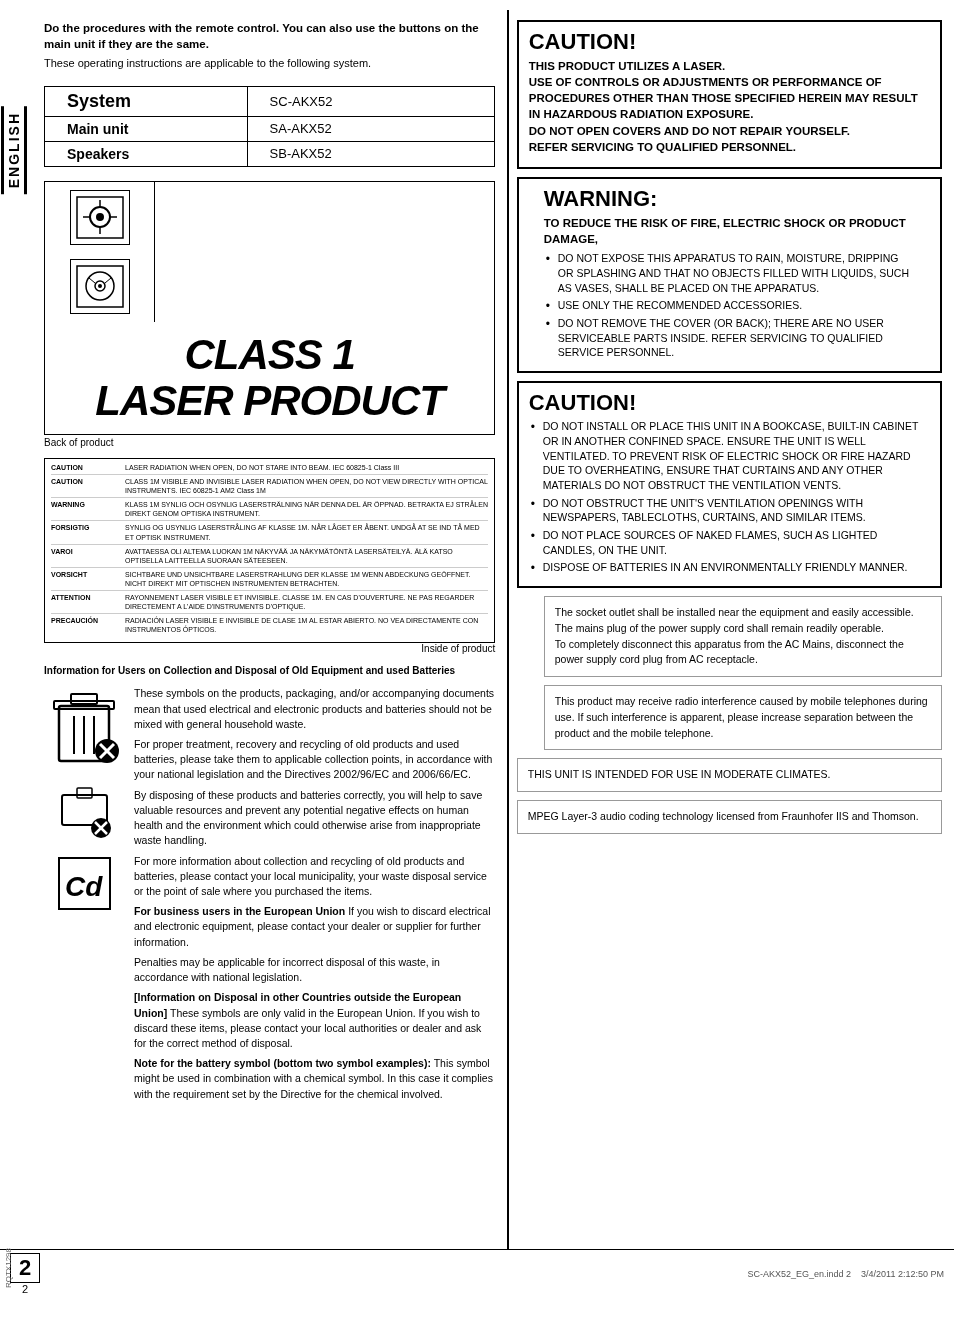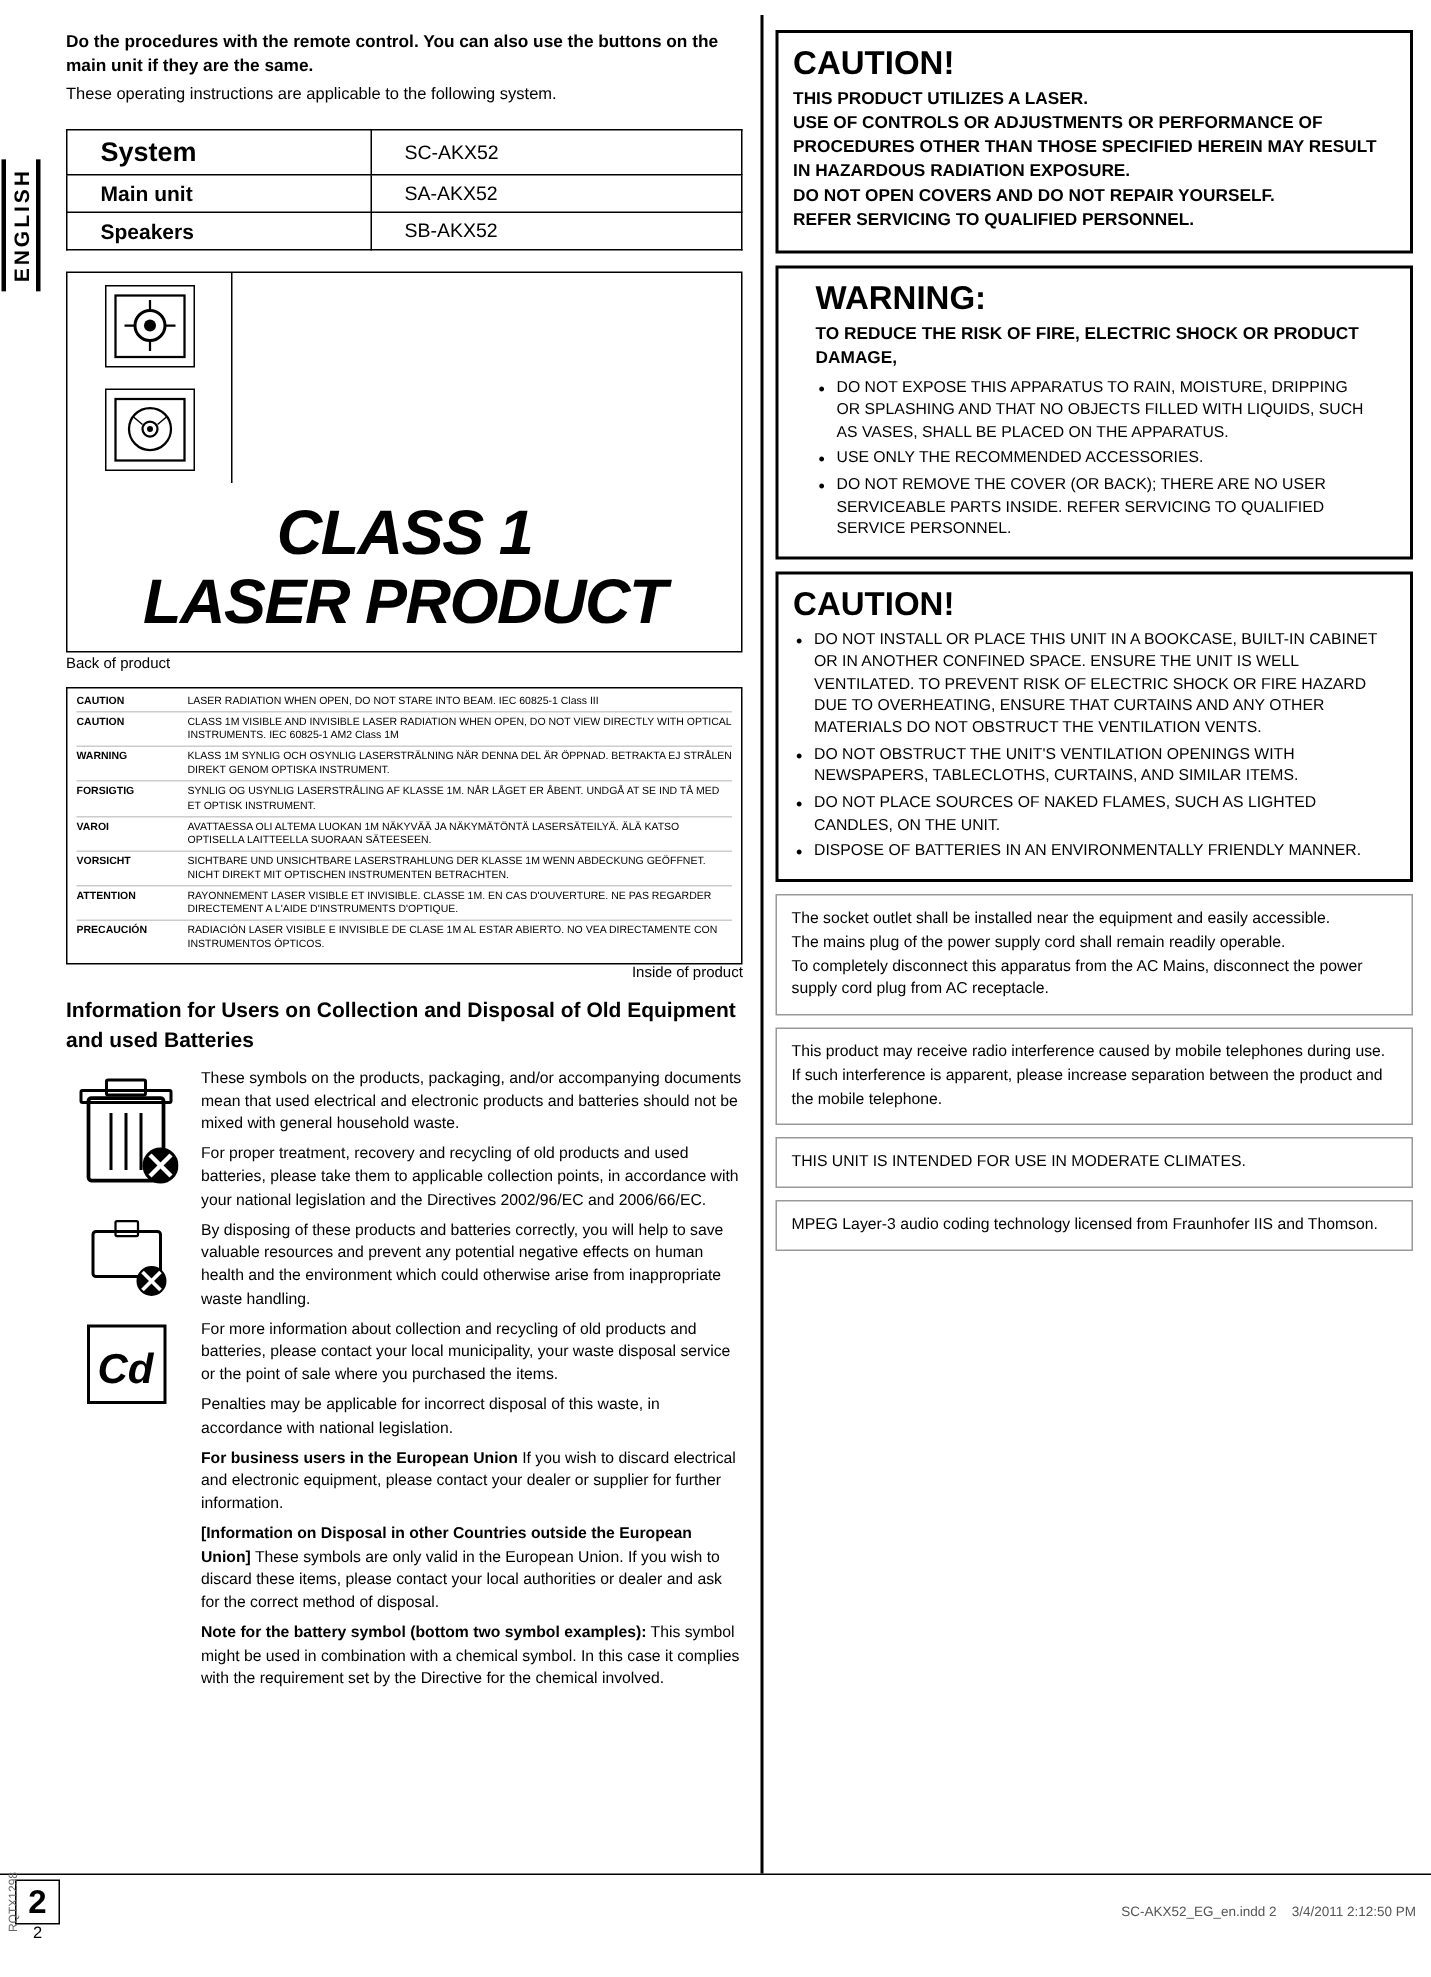--- a/index.html
+++ b/index.html
@@ -184,21 +184,21 @@
       font-size: 7px;
     }
     .inside-label {
       font-size: 10px;
       text-align: right;
     }
 
     
     .section-title {
       font-weight: bold;
-      font-size: 14px;
+      font-size: 10px;
       line-height: 1.4;
     }
     .collection-layout {
       display: flex;
       flex-direction: row;
       gap: 10px;
     }
     .icons-col {
       display: flex;
       flex-direction: column;
@@ -273,20 +273,21 @@
       left: 2px;
       font-size: 12px;
     }
 
     
     .info-box {
       border: 1.5px solid #999;
       padding: 8px 10px;
       font-size: 10.5px;
       line-height: 1.5;
+      margin-left: 27px;
     }
     .info-box-plain {
       border: 1.5px solid #999;
       padding: 8px 10px;
       font-size: 10.5px;
       line-height: 1.5;
     }
 
     
     .footer-bar {
@@ -489,25 +490,25 @@
                 <rect x="2" y="2" width="51" height="51" fill="none" stroke="#000" stroke-width="2"></rect>
                 <text x="8" y="40" font-size="28" font-weight="bold" font-family="Arial">Cd</text>
               </svg>
             </div>
           </div>
           <div class="text-col">
             <p>These symbols on the products, packaging, and/or accompanying documents mean that used electrical and electronic products and batteries should not be mixed with general household waste.</p>
             <p>For proper treatment, recovery and recycling of old products and used batteries, please take them to applicable collection points, in accordance with your national legislation and the Directives 2002/96/EC and 2006/66/EC.</p>
             <p>By disposing of these products and batteries correctly, you will help to save valuable resources and prevent any potential negative effects on human health and the environment which could otherwise arise from inappropriate waste handling.</p>
             <p>For more information about collection and recycling of old products and batteries, please contact your local municipality, your waste disposal service or the point of sale where you purchased the items.</p>
-            <p>Penalties may be applicable for incorrect disposal of this waste, in accordance with national legislation.</p>
             <p>
               <span class="sub-heading">For business users in the European Union</span>
               <span>If you wish to discard electrical and electronic equipment, please contact your dealer or supplier for further information.</span>
             </p>
+            <p>Penalties may be applicable for incorrect disposal of this waste, in accordance with national legislation.</p>
             <p>
               <span class="sub-heading">[Information on Disposal in other Countries outside the European Union]</span>
               <span>These symbols are only valid in the European Union. If you wish to discard these items, please contact your local authorities or dealer and ask for the correct method of disposal.</span>
             </p>
             <p>
               <span class="sub-heading">Note for the battery symbol (bottom two symbol examples):</span>
               <span>This symbol might be used in combination with a chemical symbol. In this case it complies with the requirement set by the Directive for the chemical involved.</span>
             </p>
           </div>
         </div>

